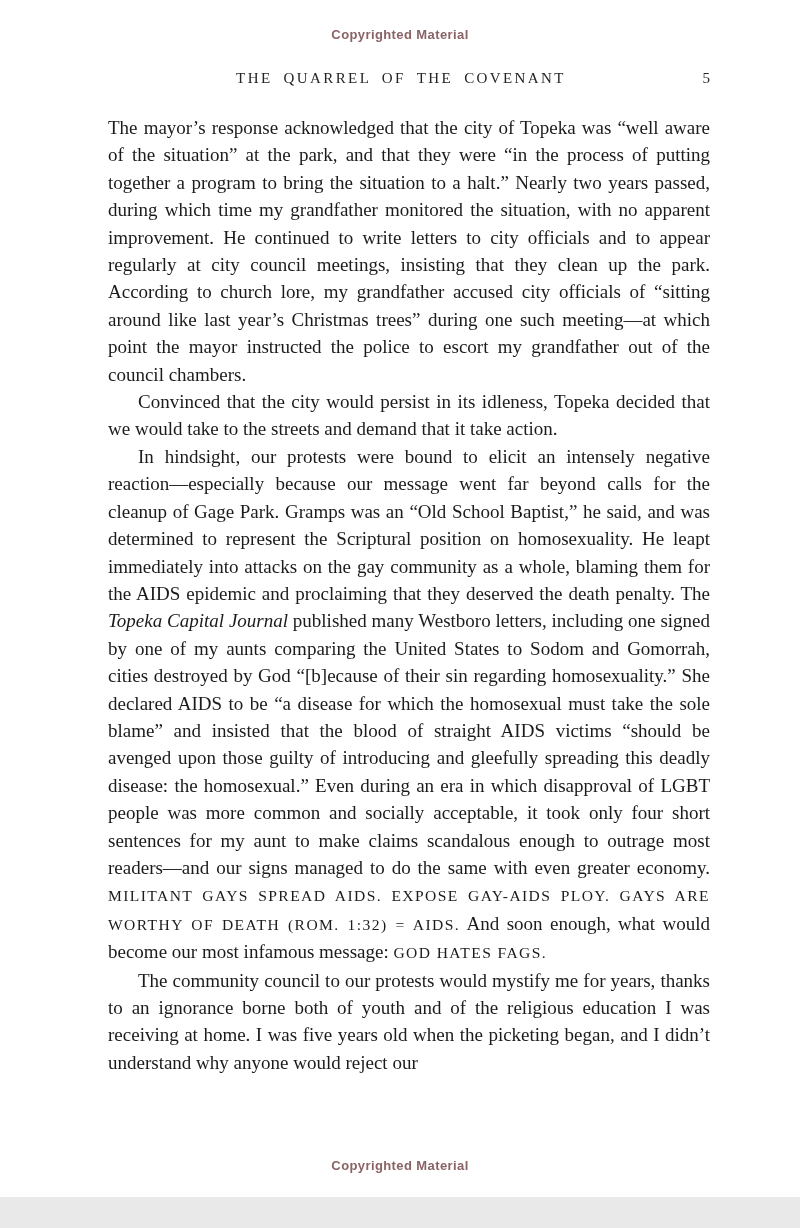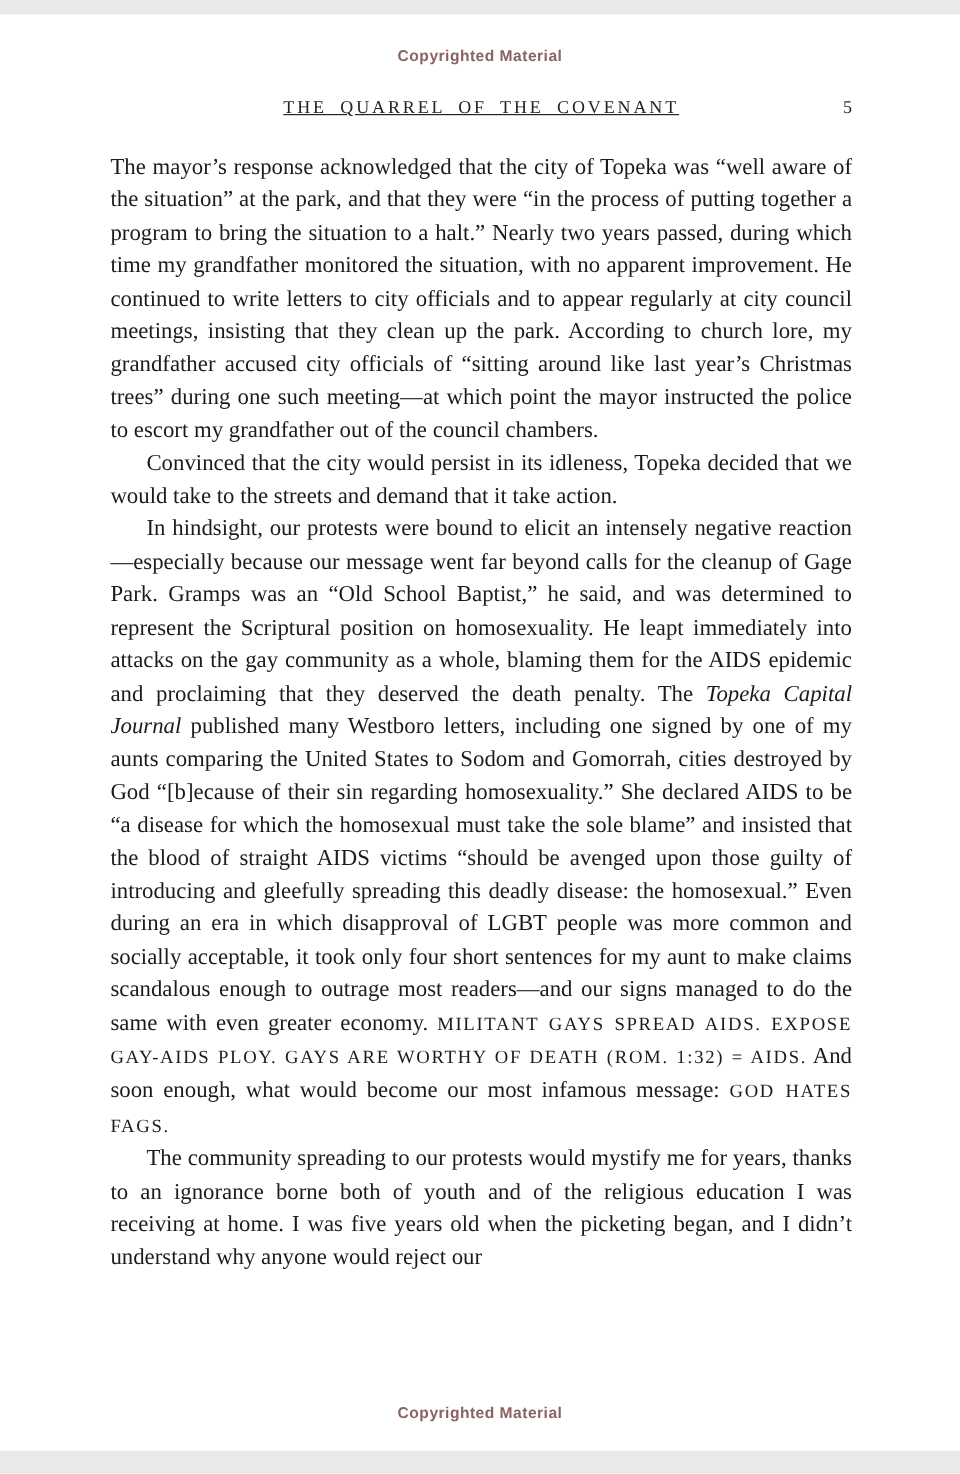--- a/index.html
+++ b/index.html
@@ -1,21 +1,21 @@
 <!DOCTYPE html>
 <html><head>
 <meta charset="utf-8">
 <style>
   * { margin: 0; padding: 0; box-sizing: border-box; }
   html, body { background: #e9e9e9; }
   .page {
     position: relative;
     width: 800px;
     height: 1197px;
-    margin: 12px auto;
+    margin: 0 auto;
     background: #ffffff;
     color: #1b1b1b;
     font-family: "Liberation Serif", "DejaVu Serif", serif;
     overflow: hidden;
   }
   .copyright {
     position: absolute;
     left: 0;
     width: 100%;
     text-align: center;
@@ -30,33 +30,32 @@
   .running-header {
     position: absolute;
     top: 70px;
     left: 92px;
     right: 90px;
     text-align: center;
     font-size: 15px;
     letter-spacing: 2.4px;
     word-spacing: 5px;
     color: #242424;
-    text-decoration: underline;
   }
   .running-header .page-number {
     position: absolute;
     right: 0;
     top: 0;
     letter-spacing: 0;
     word-spacing: 0;
   }
   .body-text {
     position: absolute;
     top: 114px;
-    left: 92px;
+    left: 108px;
     right: 90px;
     font-size: 19px;
     line-height: 27.4px;
     text-align: justify;
     color: #1b1b1b;
   }
   .body-text p { margin: 0; text-indent: 30px; }
   .body-text p.noindent { text-indent: 0; }
   .journal-title { font-style: italic; }
   .smallcaps {
@@ -77,19 +76,19 @@
   </div>
 
   <div class="body-text">
 
     <p class="noindent"><span>The mayor’s response acknowledged that the city of Topeka was “well aware of the situation” at the park, and that they were “in the process of putting together a program to bring the situation to a halt.” Nearly two years passed, during which time my grandfather monitored the situation, with no apparent improvement. He continued to write letters to city officials and to appear regularly at city council meetings, insisting that they clean up the park. According to church lore, my grandfather accused city officials of “sitting around like last year’s Christmas trees” during one such meeting—at which point the mayor instructed the police to escort my grandfather out of the council chambers.</span></p>
 
     <p><span>Convinced that the city would persist in its idleness, Topeka decided that we would take to the streets and demand that it take action.</span></p>
 
     <p><span>In hindsight, our protests were bound to elicit an intensely negative reaction—especially because our message went far beyond calls for the cleanup of Gage Park. Gramps was an “Old School Baptist,” he said, and was determined to represent the Scriptural position on homosexuality. He leapt immediately into attacks on the gay community as a whole, blaming them for the AIDS epidemic and proclaiming that they deserved the death penalty. The </span><em class="journal-title">Topeka Capital Journal</em><span> published many Westboro letters, including one signed by one of my aunts comparing the United States to Sodom and Gomorrah, cities destroyed by God “[b]ecause of their sin regarding homosexuality.” She declared AIDS to be “a disease for which the homosexual must take the sole blame” and insisted that the blood of straight AIDS victims “should be avenged upon those guilty of introducing and gleefully spreading this deadly disease: the homosexual.” Even during an era in which disapproval of LGBT people was more common and socially acceptable, it took only four short sentences for my aunt to make claims scandalous enough to outrage most readers—and our signs managed to do the same with even greater economy. </span><span class="smallcaps">MILITANT GAYS SPREAD AIDS. EXPOSE GAY-AIDS PLOY. GAYS ARE WORTHY OF DEATH (ROM. 1:32) = AIDS.</span><span> And soon enough, what would become our most infamous message: </span><span class="smallcaps">GOD HATES FAGS.</span></p>
 
-    <p><span>The community spreading to our protests would mystify me for years, thanks to an ignorance borne both of youth and of the religious education I was receiving at home. I was five years old when the picketing began, and I didn’t understand why anyone would reject our</span></p>
+    <p><span>The community council to our protests would mystify me for years, thanks to an ignorance borne both of youth and of the religious education I was receiving at home. I was five years old when the picketing began, and I didn’t understand why anyone would reject our</span></p>
 
   </div>
 
   <div class="copyright bottom">Copyrighted Material</div>
 
 </div>
 
 </body></html>

